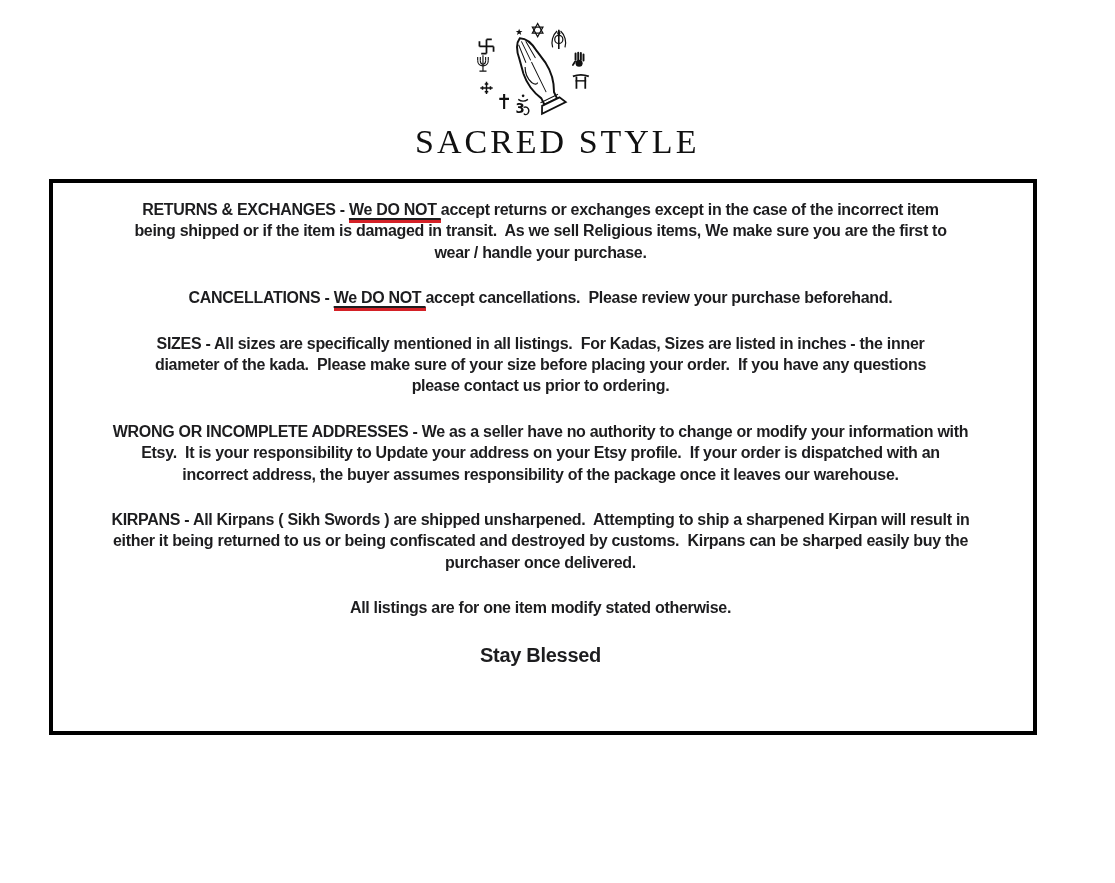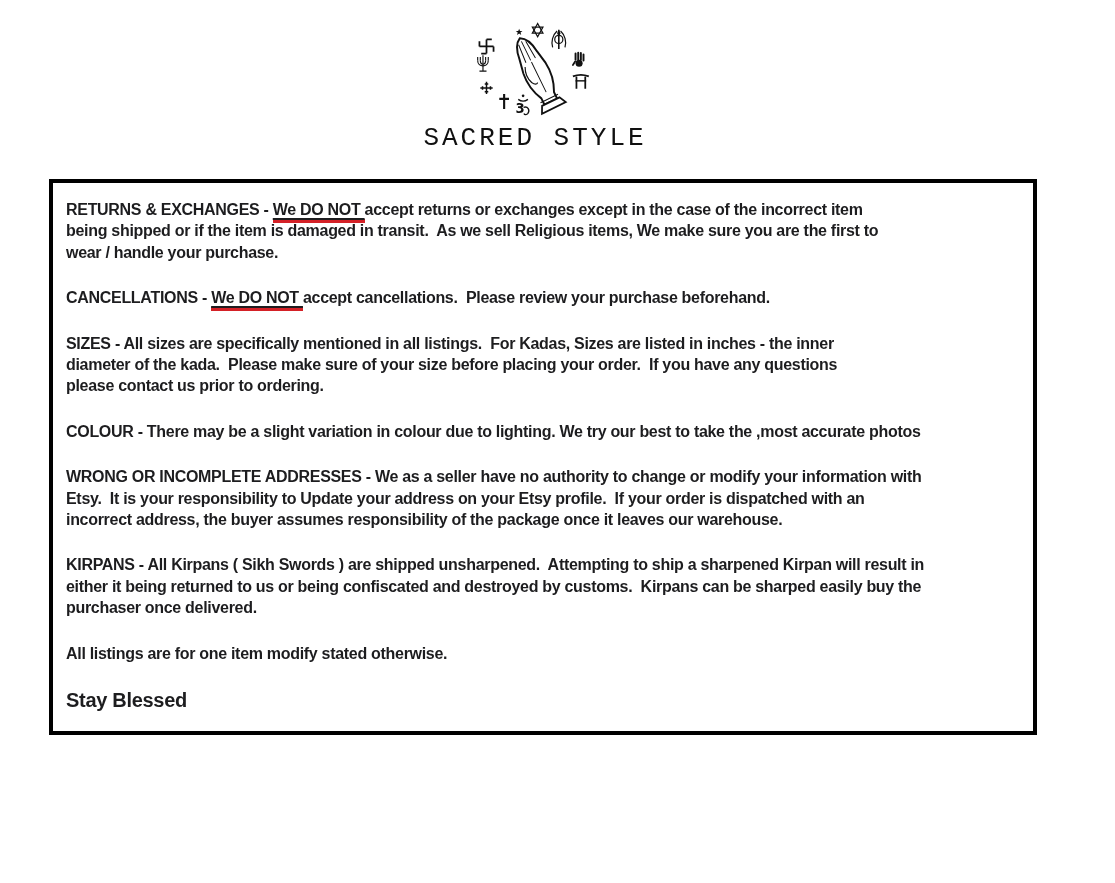--- a/index.html
+++ b/index.html
@@ -16,22 +16,22 @@
   .logo-wrap {
     position: absolute;
     top: 20px;
     left: 415px;
     width: 240px;
     text-align: center;
   }
   .logo-svg { display: block; margin: 0 auto; }
   .brand {
     margin-top: 6px;
-    font-family: Liberation Mono, monospace;
-    font-size: 26px;
+    font-family: Liberation Serif, serif;
+    font-size: 34px;
     letter-spacing: 3px;
     color: #101010;
     white-space: nowrap;
   }
 
   
   .policy-box {
     position: absolute;
     left: 49px;
     top: 179px;
@@ -44,20 +44,21 @@
     overflow: hidden;
   }
   .para {
     margin: 0 0 24px 0;
     font-size: 16px;
     font-weight: bold;
     letter-spacing: -0.3px;
     line-height: 21.4px;
     color: #1d1d1f;
     white-space: pre-wrap;
+    text-align: center;
   }
   .para.signoff { font-size: 20px; line-height: 24px; margin-bottom: 14px; }
   .red-underline {
     text-decoration: underline;
     text-decoration-thickness: 1.5px;
     text-underline-offset: 3px;
     border-bottom: 4px solid #d42127;
     padding-bottom: 1px;
   }
 </style>
@@ -138,21 +139,20 @@
 
   <div class="policy-box">
     <div>
         <p class="para"><span>RETURNS &amp; EXCHANGES - </span><span class="red-underline">We DO NOT </span><span>accept returns or exchanges except in the case of the incorrect item
 being shipped or if the item is damaged in transit.  As we sell Religious items, We make sure you are the first to
 wear / handle your purchase.</span></p>
         <p class="para"><span>CANCELLATIONS - </span><span class="red-underline">We DO NOT </span><span>accept cancellations.  Please review your purchase beforehand.</span></p>
         <p class="para"><span>SIZES - All sizes are specifically mentioned in all listings.  For Kadas, Sizes are listed in inches - the inner
 diameter of the kada.  Please make sure of your size before placing your order.  If you have any questions
 please contact us prior to ordering.</span></p>
-        <p class="para"><span>COLOUR - There may be a slight variation in colour due to lighting. We try our best to take the ,most accurate photos</span></p>
         <p class="para"><span>WRONG OR INCOMPLETE ADDRESSES - We as a seller have no authority to change or modify your information with
 Etsy.  It is your responsibility to Update your address on your Etsy profile.  If your order is dispatched with an
 incorrect address, the buyer assumes responsibility of the package once it leaves our warehouse.</span></p>
         <p class="para"><span>KIRPANS - All Kirpans ( Sikh Swords ) are shipped unsharpened.  Attempting to ship a sharpened Kirpan will result in
 either it being returned to us or being confiscated and destroyed by customs.  Kirpans can be sharped easily buy the
 purchaser once delivered.</span></p>
         <p class="para"><span>All listings are for one item modify stated otherwise.</span></p>
         <p class="para signoff"><span>Stay Blessed</span></p>
       </div>
   </div>

